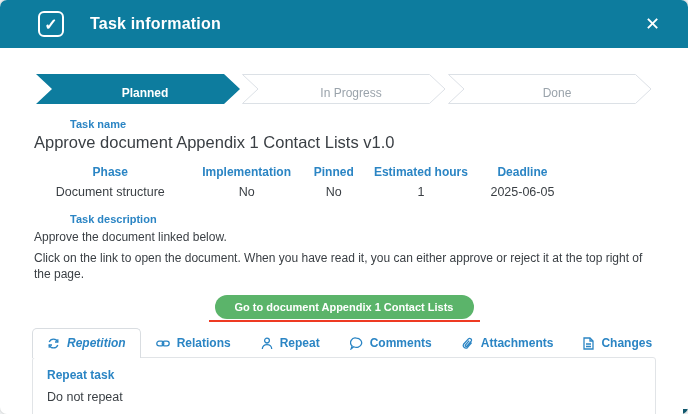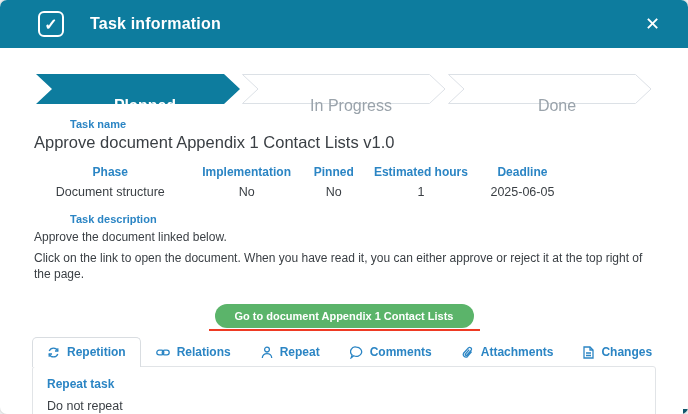--- a/index.html
+++ b/index.html
@@ -43,23 +43,23 @@
   
   .content { padding:0 34px; }
   
   .steps {
     position:relative;
     margin:26px 0 0 2px;
     width:616px; height:30px;
   }
   .steps svg { position:absolute; left:0; top:0; }
   .step-label {
-    position:absolute; top:17px; height:30px; width:186px;
+    position:absolute; top:4px; height:30px; width:186px;
     display:flex; align-items:center; justify-content:center;
-    font-size:16px;
+    font-size:12px;
   }
   .step-label.active { color:#ffffff; font-weight:bold; }
   .step-label.idle   { color:#9aa3ab; }
   
   .blue-label {
     color:#2b85c4; font-weight:bold; font-size:11px;
     margin-top:14px;
     margin-left:36px;
   }
   .task-name {
@@ -72,21 +72,21 @@
     column-gap:10px;
     margin-top:13px;
   }
   .field { display:flex; flex-direction:column;align-items:center; }
   .field .f-label { color:#2b85c4; font-weight:bold; font-size:12px; }
   .field .f-value { color:#3a3f44; font-size:12.5px; margin-top:6px; }
   .field.right { text-align:right; }
   
   .desc-line { font-size:12px; color:#3a3f44; margin-top:5px; line-height:1.32; }
   
-  .doc-btn-row { display:flex; justify-content:center; margin-top:22px; }
+  .doc-btn-row { display:flex; justify-content:center; margin-top:13px; }
   .doc-btn-wrap { display:inline-flex; flex-direction:column; align-items:center; }
   .btn-green {
     background:#5bb46a; color:#fff; border:none;
     border-radius:12px; font-family:inherit;
     font-size:11px; font-weight:bold;
     padding:6px 20px; cursor:pointer;
   }
   .red-underline {
     width:calc(100% + 12px);
     height:2px; background:#ee3a23; margin-top:1px;
@@ -100,21 +100,21 @@
   .tab {
     display:flex; align-items:center; gap:7px;
     font-size:12px; font-weight:bold; color:#2b85c4;
     padding:7px 14px; cursor:pointer;
     border:1px solid transparent; border-bottom:none;
     border-radius:5px 5px 0 0;
   }
   .tab.active {
     border-color:#d9dde1;
     background:#fff;
-    margin-bottom:-1px; padding-bottom:8px;
+    margin-bottom:-1px; padding-bottom:8px;font-style:italic;
   }
   .tab svg { display:block; }
   
   .panel {
     border:1px solid #e1e4e7; border-radius:3px;
     margin-left:-2px; margin-right:-2px;
     padding:10px 14px 12px 14px;
     position:relative; z-index:1;
     min-height:50px;
   }

